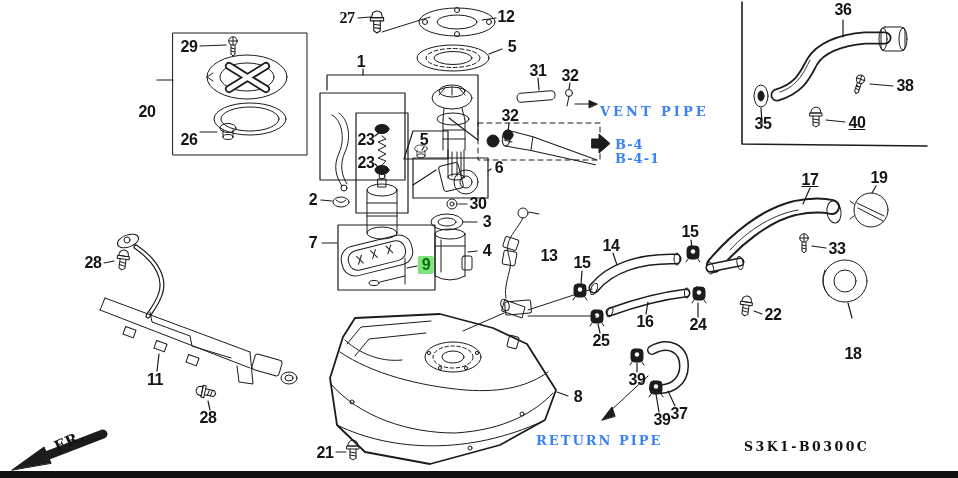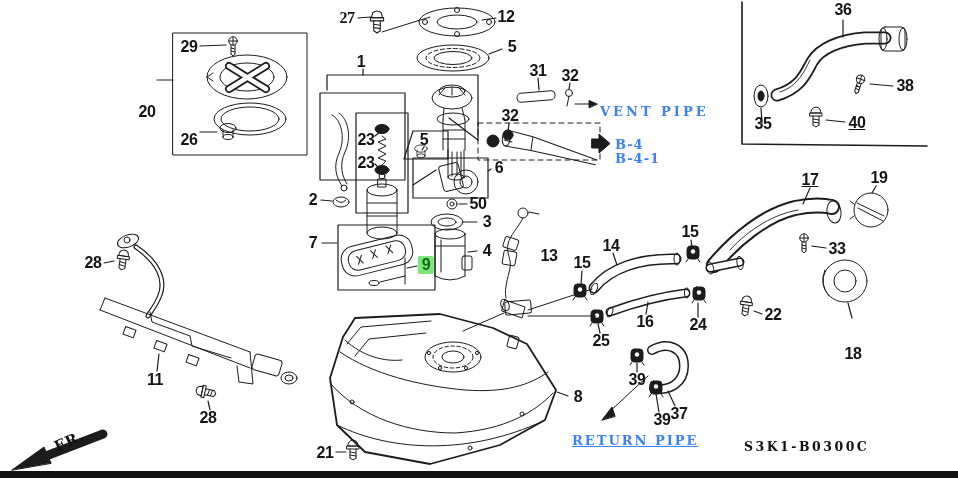--- a/index.html
+++ b/index.html
@@ -340,21 +340,21 @@
       <div class="callout" style="left: 570px; top: 76px;">32</div>
       <div class="callout" style="left: 510px; top: 116px;">32</div>
       <div class="callout" style="left: 843px; top: 10px; text-align: right;">36</div>
       <div class="callout" style="left: 905px; top: 86px;">38</div>
       <div class="callout" style="left: 763px; top: 124px;">35</div>
       <div class="callout" style="left: 857px; top: 123px; text-decoration: underline;">40</div>
       <div class="callout" style="left: 366px; top: 140px;">23</div>
       <div class="callout" style="left: 366px; top: 163px;">23</div>
       <div class="callout" style="left: 424px; top: 140px;">5</div>
       <div class="callout" style="left: 313px; top: 200px;">2</div>
-      <div class="callout" style="left: 478px; top: 204px;">50</div>
+      <div class="callout" style="left: 478px; top: 204px;">30</div>
       <div class="callout" style="left: 499px; top: 168px;">6</div>
       <div class="callout" style="left: 487px; top: 222px;">3</div>
       <div class="callout" style="left: 487px; top: 251px;">4</div>
       <div class="callout" style="left: 549px; top: 214px; margin-top: 42px;">13</div>
       <div class="callout" style="left: 810px; top: 180px; text-decoration: underline;">17</div>
       <div class="callout" style="left: 879px; top: 178px;">19</div>
       <div class="callout" style="left: 313px; top: 243px;">7</div>
       <div class="callout highlighted" style="left: 426px; top: 265px;">9</div>
       <div class="callout" style="left: 93px; top: 263px;">28</div>
       <div class="callout" style="left: 611px; top: 246px;">14</div>
@@ -371,16 +371,16 @@
       <div class="callout" style="left: 601px; top: 341px;">25</div>
       <div class="callout" style="left: 578px; top: 397px;">8</div>
       <div class="callout" style="left: 637px; top: 380px;">39</div>
       <div class="callout" style="left: 662px; top: 420px;">39</div>
       <div class="callout" style="left: 679px; top: 414px;">37</div>
     </div>
 
 <div class="ann" style="left:600px;top:96px;">VENT PIPE</div>
 <div class="ann tight" style="left:615px;top:129px;">B-4</div>
 <div class="ann tight" style="left:615px;top:143px;">B-4-1</div>
-<div class="ann" style="left:572px;top:425px;letter-spacing:2px;text-decoration:underline;">RETURN PIPE</div>
+<div class="ann" style="left:536px;top:425px;letter-spacing:2px;">RETURN PIPE</div>
 <div class="code" style="left:744px;top:439px;">S3K1-B0300C</div>
 
 </div>
 
 </body></html>

